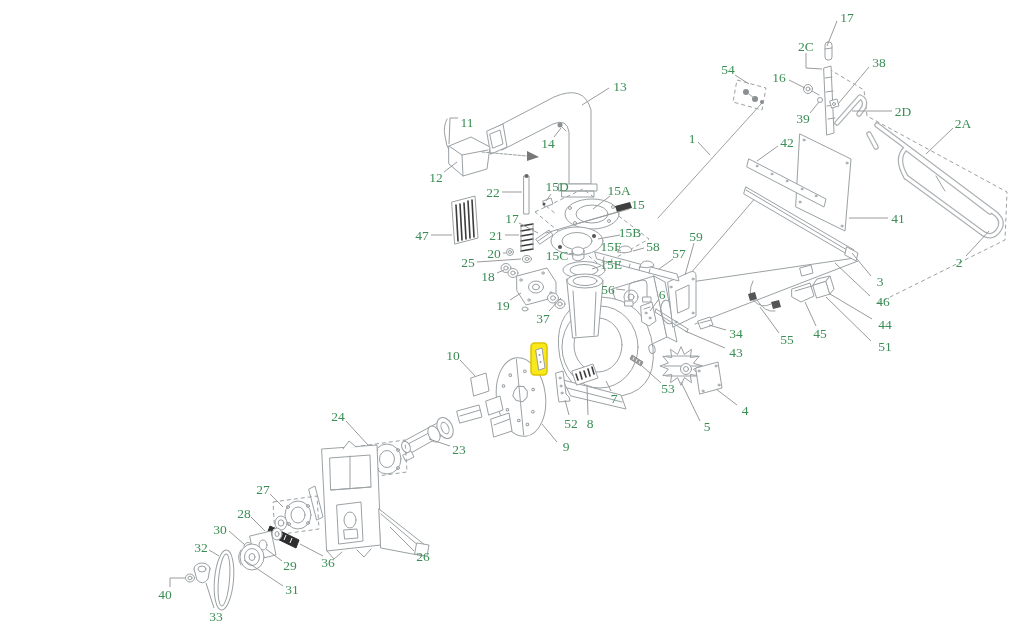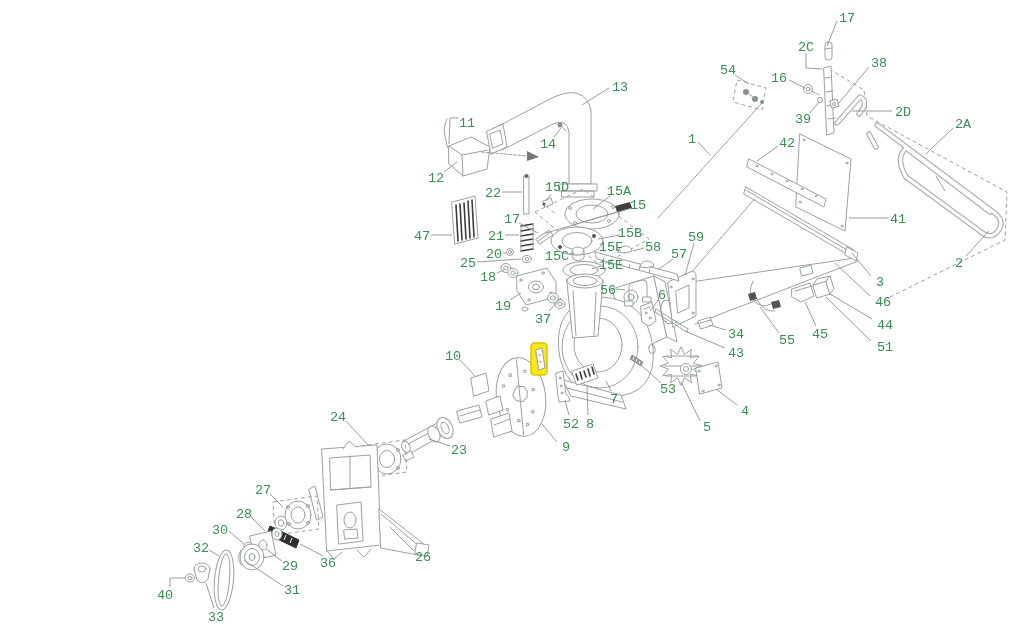--- a/index.html
+++ b/index.html
@@ -1,17 +1,17 @@
 <!DOCTYPE html>
 <html><head>
 <meta charset="utf-8">
 <style>
   html,body{margin:0;padding:0;background:#fff;}
   #stage{position:relative;width:1024px;height:628px;background:#fff;overflow:hidden;
-         font-family:Liberation Mono, monospace;}
+         font-family:Liberation Serif, serif;}
   svg{display:block;}
   .p{stroke:#9ba1a4;stroke-width:1;fill:none;stroke-linejoin:round;stroke-linecap:round;}
   .pw{stroke:#9ba1a4;stroke-width:1;fill:#fff;stroke-linejoin:round;stroke-linecap:round;}
   .dk{stroke:#3c3c3c;stroke-width:1.6;fill:none;stroke-linecap:round;}
   .dsh{stroke:#9ba1a4;stroke-width:1;fill:none;stroke-dasharray:4 3;}
   .tube{stroke:#aeb2b4;stroke-width:5.5;fill:none;stroke-linecap:round;stroke-linejoin:round;}
   .tubein{stroke:#ffffff;stroke-width:3;fill:none;stroke-linecap:round;stroke-linejoin:round;}
   text.lbl{font-size:13.5px;cursor:pointer;}
 </style>
 </head>

